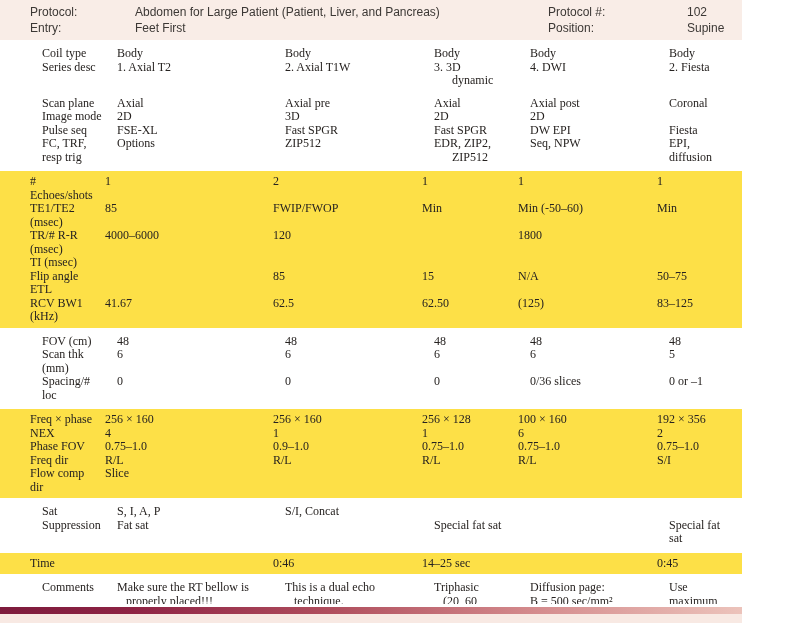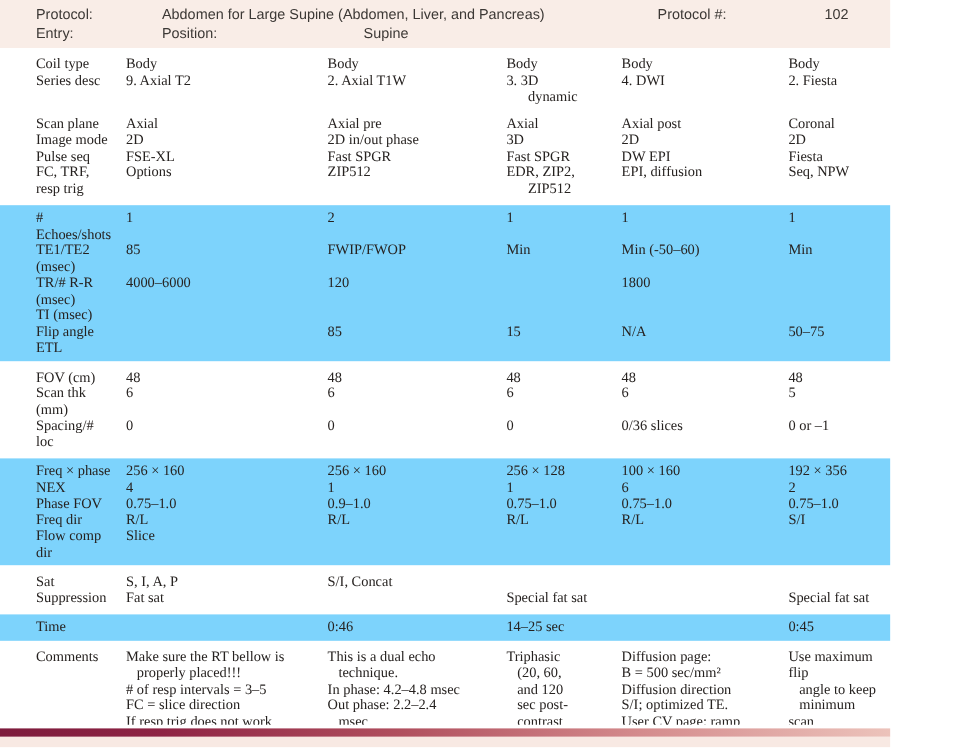--- a/index.html
+++ b/index.html
@@ -11,22 +11,22 @@
   }
   
   .header-band {
     background:#f9ede7; padding:4px 8px 4px 30px;
     font-family:"Liberation Sans", sans-serif; font-size:12px; line-height:16px; color:#3c3835;
   }
   .hrow { display:grid; grid-template-columns:105px 168px 149px 96px 139px 1fr; }
   .hval { grid-column:2 / 5; }
   
   .table-wrap { flex:1; display:flex; flex-direction:column; min-height:0; }
-  .section { padding:2px 0; margin-top:5px; }
-  .section.pink { background:#7dd3fc; padding:4px 0; }
+  .section { padding:2px 12px; margin-top:5px; }
+  .section.pink { background:#fde047; padding:4px 0; }
   .section.grow { flex:1; min-height:0; overflow:hidden; }
   .grid-row { display:grid; grid-template-columns:105px 168px 149px 96px 139px 1fr; }
   .cell {
     padding-left:30px; padding-right:10px; white-space:pre-wrap;
     min-height:13.5px; box-sizing:border-box;
   }
   .grid-row .cell + .cell { padding-left:0; }
   .grid-row .cell:last-child { padding-right:6px; }
   
   .bottom-bar {
@@ -36,84 +36,84 @@
   .footer-strip { height:9px; flex:0 0 auto; background:#f8e9e3; }
 </style>
 </head>
 <body>
 
 <div class="page">
 
   <div class="header-band">
     <div class="hrow">
       <div>Protocol:</div>
-      <div class="hval">Abdomen for Large Supine (Abdomen, Liver, and Pancreas)</div>
+      <div class="hval">Abdomen for Large Patient (Patient, Liver, and Pancreas)</div>
       <div>Protocol #:</div>
       <div>102</div>
     </div>
     <div class="hrow">
       <div>Entry:</div>
+      <div class="hval">Feet First</div>
       <div>Position:</div>
       <div>Supine</div>
     </div>
   </div>
 
   <div class="table-wrap">
       <div class="section">
         <div class="grid-row">
           <div class="cell">Coil type</div>
           <div class="cell">Body</div>
           <div class="cell">Body</div>
           <div class="cell">Body</div>
           <div class="cell">Body</div>
           <div class="cell">Body</div>
         </div>
         <div class="grid-row">
           <div class="cell">Series desc</div>
-          <div class="cell">9. Axial T2</div>
+          <div class="cell">1. Axial T2</div>
           <div class="cell">2. Axial T1W</div>
           <div class="cell">3. 3D
       dynamic</div>
           <div class="cell">4. DWI</div>
           <div class="cell">2. Fiesta</div>
         </div>
       </div>
       <div class="section">
         <div class="grid-row">
           <div class="cell">Scan plane</div>
           <div class="cell">Axial</div>
           <div class="cell">Axial pre</div>
           <div class="cell">Axial</div>
           <div class="cell">Axial post</div>
           <div class="cell">Coronal</div>
         </div>
         <div class="grid-row">
           <div class="cell">Image mode</div>
           <div class="cell">2D</div>
-          <div class="cell">2D in/out phase</div>
           <div class="cell">3D</div>
           <div class="cell">2D</div>
           <div class="cell">2D</div>
         </div>
         <div class="grid-row">
           <div class="cell">Pulse seq</div>
           <div class="cell">FSE-XL</div>
           <div class="cell">Fast SPGR</div>
           <div class="cell">Fast SPGR</div>
           <div class="cell">DW EPI</div>
           <div class="cell">Fiesta</div>
         </div>
         <div class="grid-row">
           <div class="cell">FC, TRF, resp trig</div>
           <div class="cell">Options</div>
           <div class="cell">ZIP512</div>
           <div class="cell">EDR, ZIP2,
       ZIP512</div>
+          <div class="cell">Seq, NPW</div>
           <div class="cell">EPI, diffusion</div>
-          <div class="cell">Seq, NPW</div>
         </div>
       </div>
       <div class="section pink">
         <div class="grid-row">
           <div class="cell"># Echoes/shots</div>
           <div class="cell">1</div>
           <div class="cell">2</div>
           <div class="cell">1</div>
           <div class="cell">1</div>
           <div class="cell">1</div>
@@ -149,20 +149,28 @@
           <div class="cell">15</div>
           <div class="cell">N/A</div>
           <div class="cell">50–75</div>
         </div>
         <div class="grid-row">
           <div class="cell">ETL</div>
           <div class="cell"></div>
           <div class="cell"></div>
           <div class="cell"></div>
           <div class="cell"></div>
+        </div>
+        <div class="grid-row">
+          <div class="cell">RCV BW1 (kHz)</div>
+          <div class="cell">41.67</div>
+          <div class="cell">62.5</div>
+          <div class="cell">62.50</div>
+          <div class="cell">(125)</div>
+          <div class="cell">83–125</div>
         </div>
       </div>
       <div class="section">
         <div class="grid-row">
           <div class="cell">FOV (cm)</div>
           <div class="cell">48</div>
           <div class="cell">48</div>
           <div class="cell">48</div>
           <div class="cell">48</div>
           <div class="cell">48</div>

